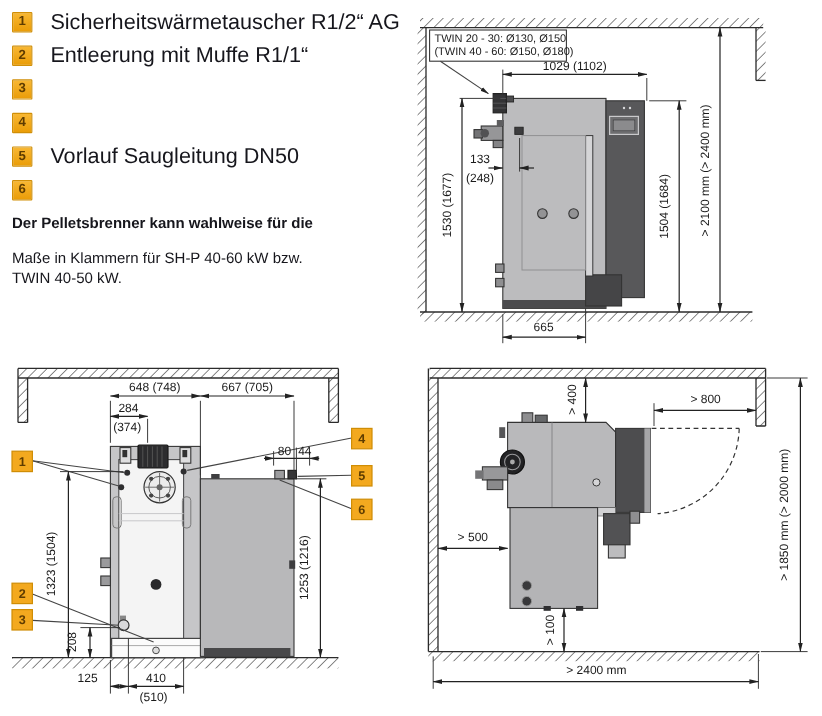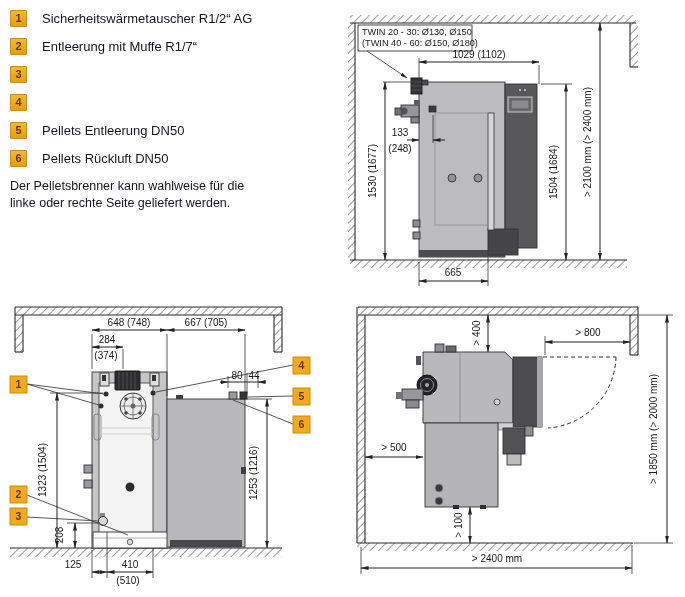--- a/index.html
+++ b/index.html
@@ -6,23 +6,23 @@
   #stage{position:relative;width:685px;height:597px;background:#fff;overflow:hidden;
          font-family:"Liberation Sans",sans-serif;color:#1a1a1a;}
   .q{position:absolute;}
   
   .legend{position:absolute;left:10px;top:10px;width:330px;}
   .lrow{display:flex;align-items:center;margin-bottom:11px;height:17px;}
   .badge{width:17px;height:17px;flex:0 0 17px;margin-right:15px;
          background:linear-gradient(180deg,#f8b733,#ea9d08);
          border:1px solid #d18f07;border-radius:1px;box-sizing:border-box;
          color:#5e3c00;font-weight:bold;font-size:11px;line-height:15px;text-align:center;}
-  .ltext{font-size:13px;color:#16161c;}
+  .ltext{font-size:18px;color:#16161c;}
   .note{font-size:12.5px;color:#16161c;line-height:17px;}
-  .note.first{margin-top:10px;}
+  .note.first{margin-top:10px;font-weight:bold;}
   .note.second{margin-top:12px;}
   
   svg{display:block;}
   svg text{font-family:"Liberation Sans",sans-serif;font-size:10px;fill:#1b1b1b;}
   .dim{stroke:#222;stroke-width:1;fill:none;}
   .ext{stroke:#333;stroke-width:0.8;fill:none;}
   .wall{stroke:#2b2b2b;stroke-width:1.1;fill:none;}
   .lead{stroke:#444;stroke-width:0.9;fill:none;}
   .mach{stroke:#333;stroke-width:0.9;}
   .badge-rect{fill:#f3a91f;stroke:#cf8d05;stroke-width:1;}
@@ -35,41 +35,41 @@
 
 <div id="stage">
 
   <div class="legend">
     <div class="lrow">
       <div class="badge">1</div>
       <div class="ltext">Sicherheitswärmetauscher R1/2“ AG</div>
     </div>
     <div class="lrow">
       <div class="badge">2</div>
-      <div class="ltext">Entleerung mit Muffe R1/7“</div>
+      <div class="ltext">Entleerung mit Muffe R1/1“</div>
     </div>
     <div class="lrow">
       <div class="badge">3</div>
     </div>
     <div class="lrow">
       <div class="badge">4</div>
     </div>
     <div class="lrow">
       <div class="badge">5</div>
-      <div class="ltext">Pellets Entleerung DN50</div>
+      <div class="ltext">Vorlauf Saugleitung DN50</div>
     </div>
     <div class="lrow">
       <div class="badge">6</div>
-      <div class="ltext">Pellets Rückluft DN50</div>
     </div>
     <div class="note first">
       <div>Der Pelletsbrenner kann wahlweise für die</div>
-      <div>linke oder rechte Seite geliefert werden.</div>
     </div>
     <div class="note second">
+      <div>Maße in Klammern für SH-P 40-60 kW bzw.</div>
+      <div>TWIN 40-50 kW.</div>
     </div>
   </div>
 
   <svg class="q" style="left:345px;top:5px" width="340" height="290" viewBox="0 0 340 290">
     <defs>
       <pattern id="h-s" width="6" height="6" patternUnits="userSpaceOnUse" patternTransform="rotate(45)">
         <line x1="0" y1="0" x2="0" y2="6" stroke="#4a4a4a" stroke-width="1.1"></line>
       </pattern>
       <marker id="ae-s" viewBox="0 0 8 6" refX="7.5" refY="3" markerWidth="8" markerHeight="6" orient="auto">
         <path d="M0,1 L8,3 L0,5 Z" fill="#222"></path>

